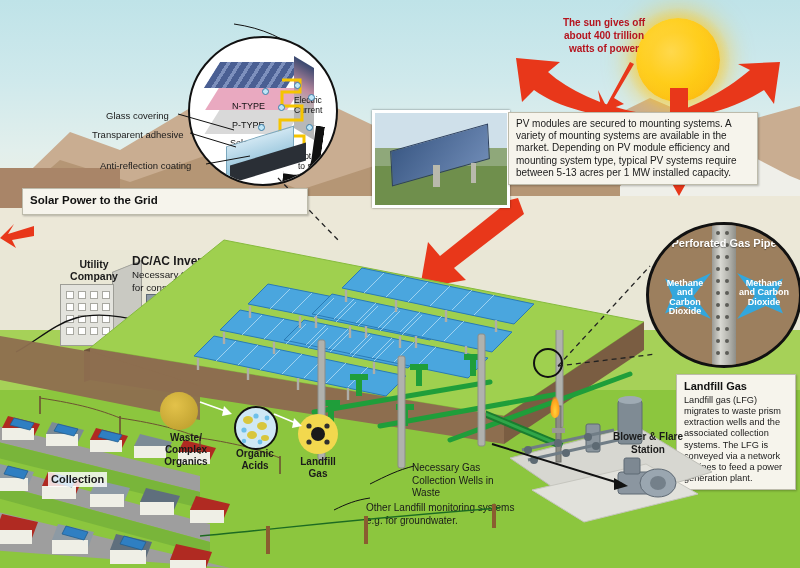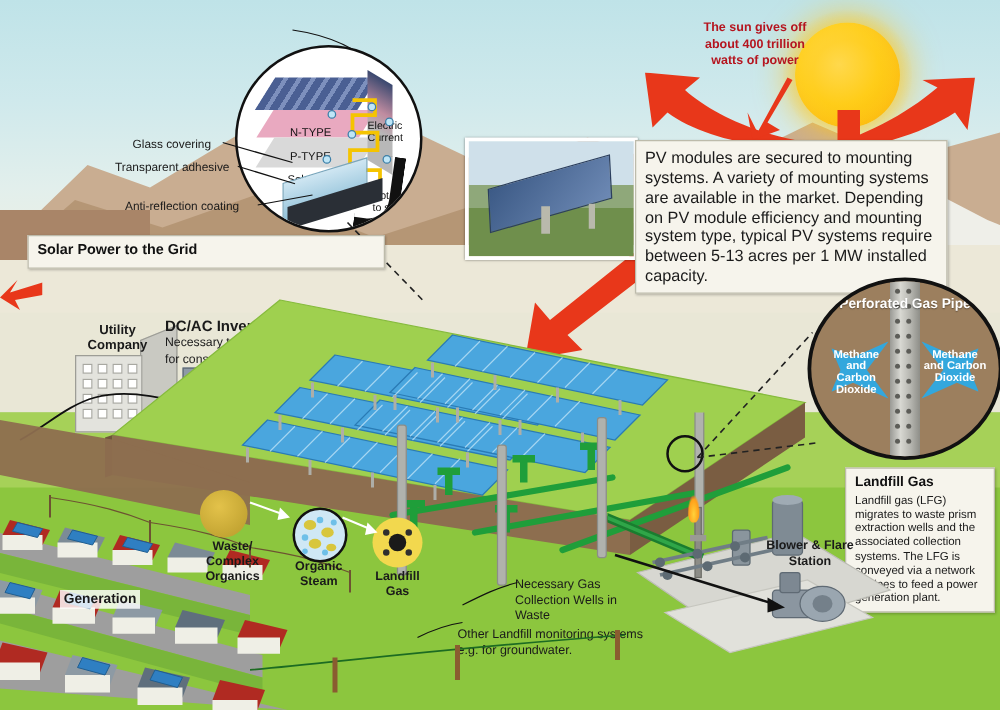--- a/index.html
+++ b/index.html
@@ -33,21 +33,21 @@
     background:radial-gradient(circle, rgba(255,196,0,.45) 38%, rgba(255,196,0,0) 72%);}
 
   
   .panel{
     background:#f6f4ec;border:1px solid #bdbbab;
     box-shadow:1px 1px 2px rgba(0,0,0,.25);
     padding:5px 7px;box-sizing:border-box;
   }
   .panel .ttl{font-weight:bold;font-size:11.5px;color:#111;margin-bottom:2px;line-height:1.15;}
   .panel .bd{font-size:9.6px;color:#1a1a1a;line-height:1.22;}
-  .panel.no-title .bd{font-size:13px;}
+  .panel.no-title .bd{font-size:10px;}
 
   
   .lbl{font-size:9.5px;color:#1a1a1a;line-height:1.2;}
   .lbl.b{font-weight:bold;}
   .lbl.wbg{background:rgba(255,255,255,.82);padding:1px 3px;}
   .lbl.center{text-align:center;}
   .lbl.red{color:#b5141e;font-weight:bold;}
 
   
   .pv-head{left:128px;top:6px;width:180px;}
@@ -598,21 +598,21 @@
         </g>
         <g stroke="#6d5232" stroke-width="1" fill="none">
           <path d="M40 30 C80 36 100 42 120 50"></path>
             <path d="M120 50 C160 56 180 62 200 70"></path>
           <path d="M200 70 C240 76 260 82 280 90"></path>
         </g>
       </g>
     </svg>
   </div>
 
-  <div class="abs lbl b wbg" style="left:48px;top:472px;font-size:11px;">Generation</div>
+  <div class="abs lbl b wbg" style="left:48px;top:472px;font-size:11px;">Collection</div>
 
   <div class="abs sci waste" style="left:160px;top:392px;width:38px;height:38px;"></div>
   <div class="abs lbl b center" style="left:156px;top:432px;width:60px;line-height:1.2;font-size:10px;">Waste/ Complex Organics</div>
 
   <div class="abs sci acid" style="left:234px;top:406px;width:40px;height:40px;overflow:hidden;">
     <svg width="40" height="40">
       <g fill="#d8c63c">
           <ellipse cx="12" cy="12" rx="5" ry="4"></ellipse>
           <ellipse cx="26" cy="18" rx="5" ry="4"></ellipse>
          <ellipse cx="16" cy="27" rx="5" ry="4"></ellipse>
@@ -620,21 +620,21 @@
         </g>
       <g fill="#6ec0e8">
           <circle cx="20" cy="8" r="2.6"></circle>
           <circle cx="8" cy="22" r="2.6"></circle>
          <circle cx="31" cy="10" r="2.4"></circle>
           <circle cx="24" cy="34" r="2.4"></circle>
           <circle cx="8" cy="33" r="2.2"></circle>
         </g>
     </svg>
   </div>
-  <div class="abs lbl b center" style="left:226px;top:448px;width:58px;line-height:1.2;font-size:10px;">Organic Steam</div>
+  <div class="abs lbl b center" style="left:226px;top:448px;width:58px;line-height:1.2;font-size:10px;">Organic Acids</div>
 
   <div class="abs sci lfg" style="left:298px;top:414px;width:40px;height:40px;overflow:hidden;">
     <svg width="40" height="40">
       <circle cx="20" cy="20" r="7" fill="#1a1a1a"></circle>
       <g fill="#2f2f2f">
           <circle cx="11" cy="12" r="2.6"></circle>
           <circle cx="29" cy="12" r="2.6"></circle>
          <circle cx="11" cy="28" r="2.6"></circle>
           <circle cx="29" cy="28" r="2.6"></circle>
         </g>

